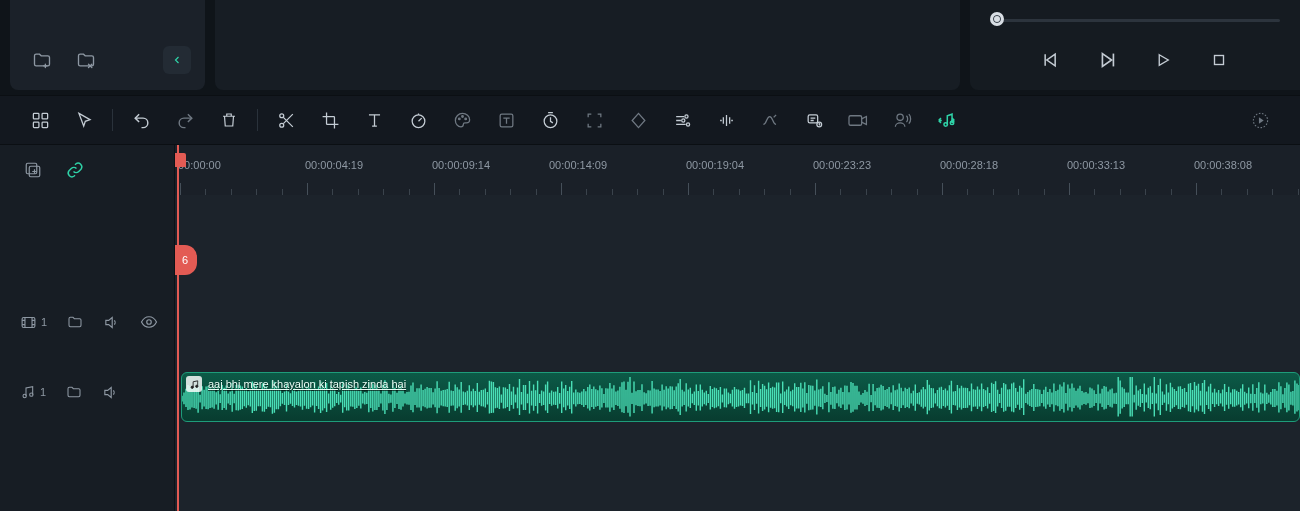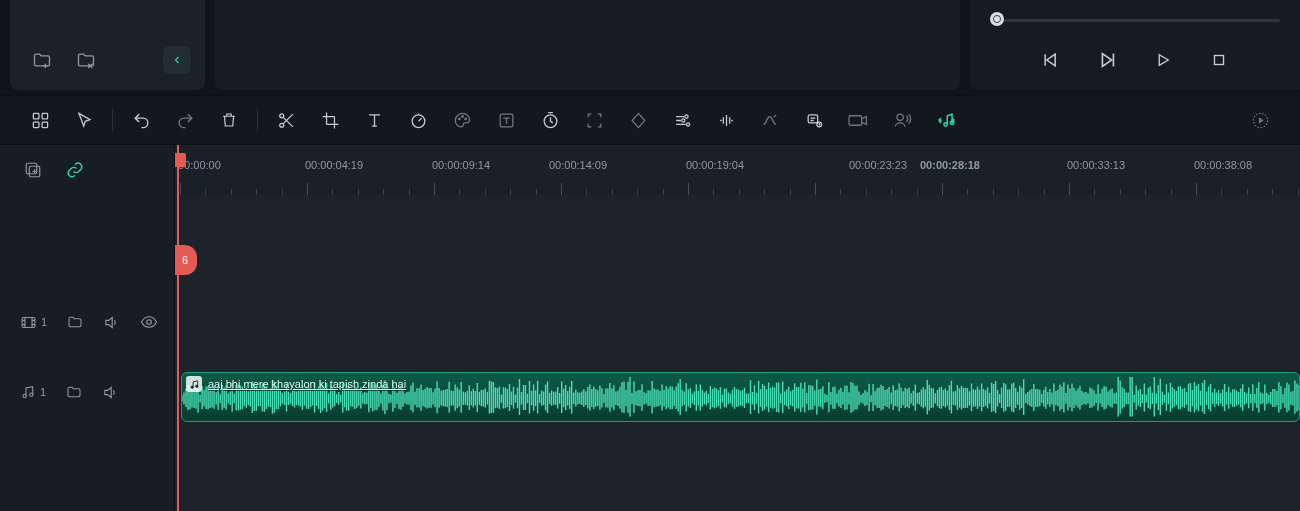--- a/index.html
+++ b/index.html
@@ -396,22 +396,22 @@
           <div class="tick minor" style="left: 1071.8px;"></div>
           <div class="tick minor" style="left: 1097.2px;"></div>
           <div class="tick minor" style="left: 1122.6px;"></div>
         </div>
       <div id="ruler-labels">
           <div class="tick-label" style="left: 5px;">00:00:00</div>
           <div class="tick-label" style="left: 132px;">00:00:04:19</div>
           <div class="tick-label" style="left: 259px;">00:00:09:14</div>
           <div class="tick-label" style="left: 376px; text-align: right;">00:00:14:09</div>
           <div class="tick-label" style="left: 513px;">00:00:19:04</div>
-          <div class="tick-label" style="left: 640px; margin-left: 36px;">00:00:23:23</div>
-          <div class="tick-label" style="left: 747px; font-weight: bold;">00:00:28:18</div>
+          <div class="tick-label" style="left: 640px;">00:00:23:23</div>
+          <div class="tick-label" style="left: 767px;">00:00:28:18</div>
           <div class="tick-label" style="left: 894px;">00:00:33:13</div>
           <div class="tick-label" style="left: 1021px;">00:00:38:08</div>
         </div>
     </div>
 
     <div class="marker" style="left:0px;">
         <span>6</span>
       </div>
 
     <div class="playhead" id="playhead" style="left: 2px;">

